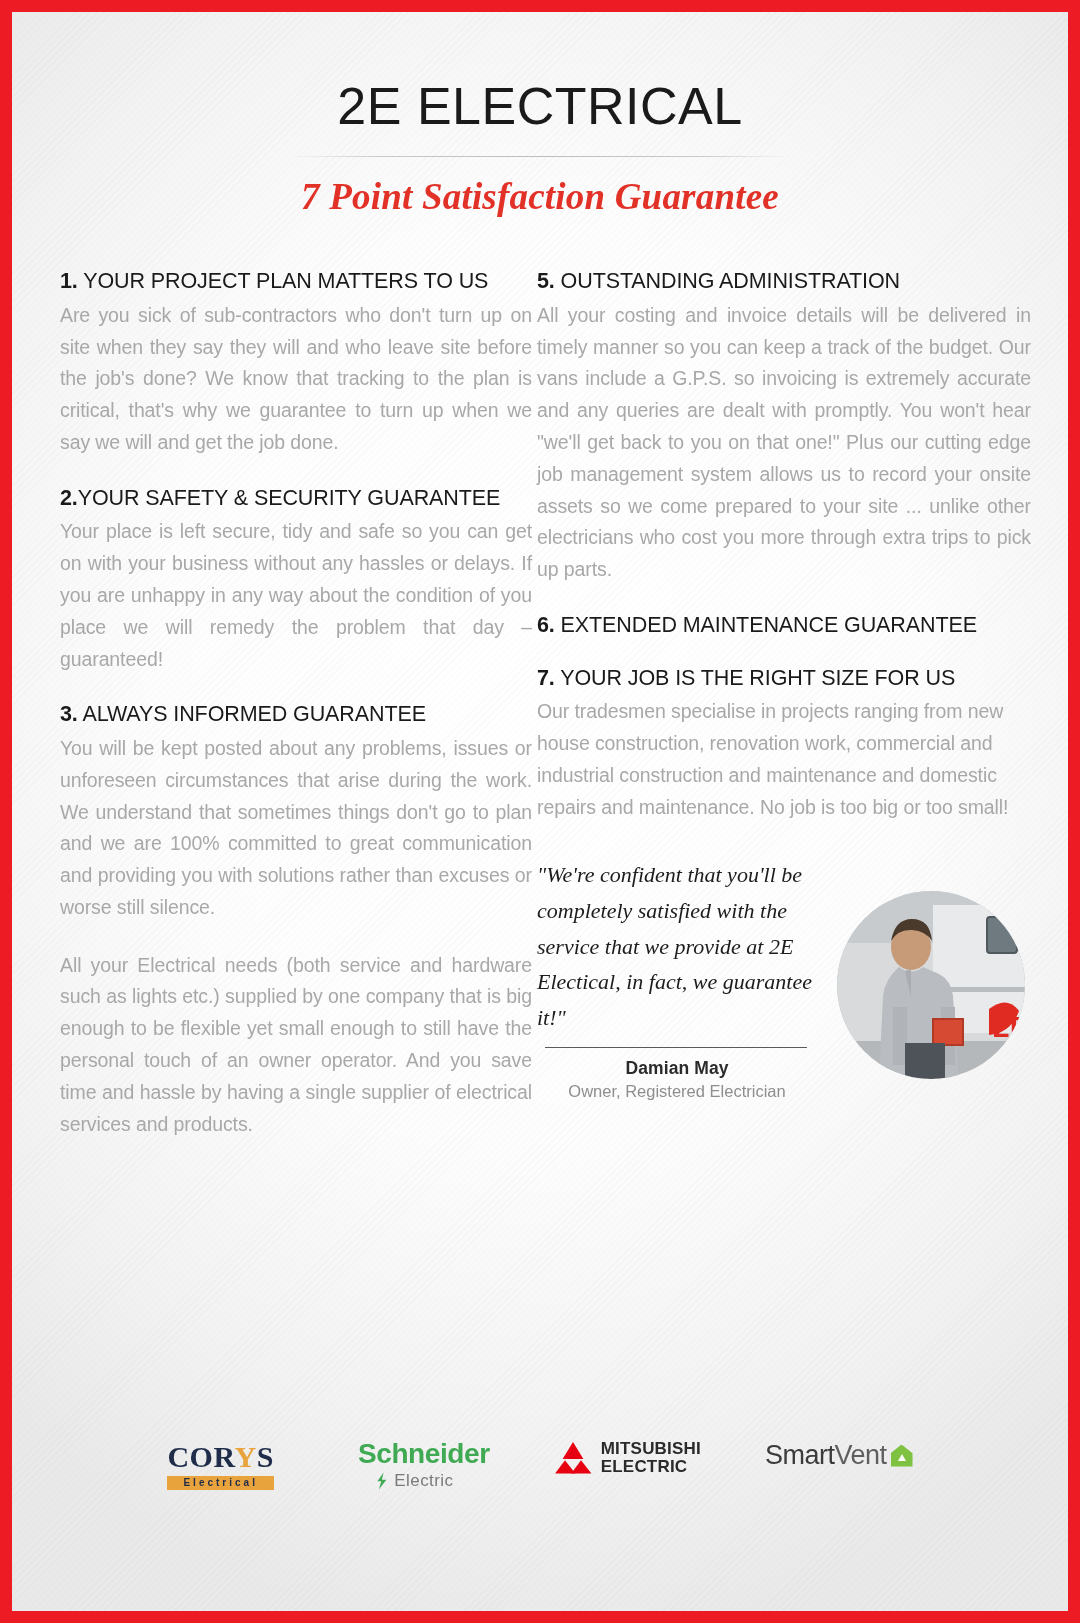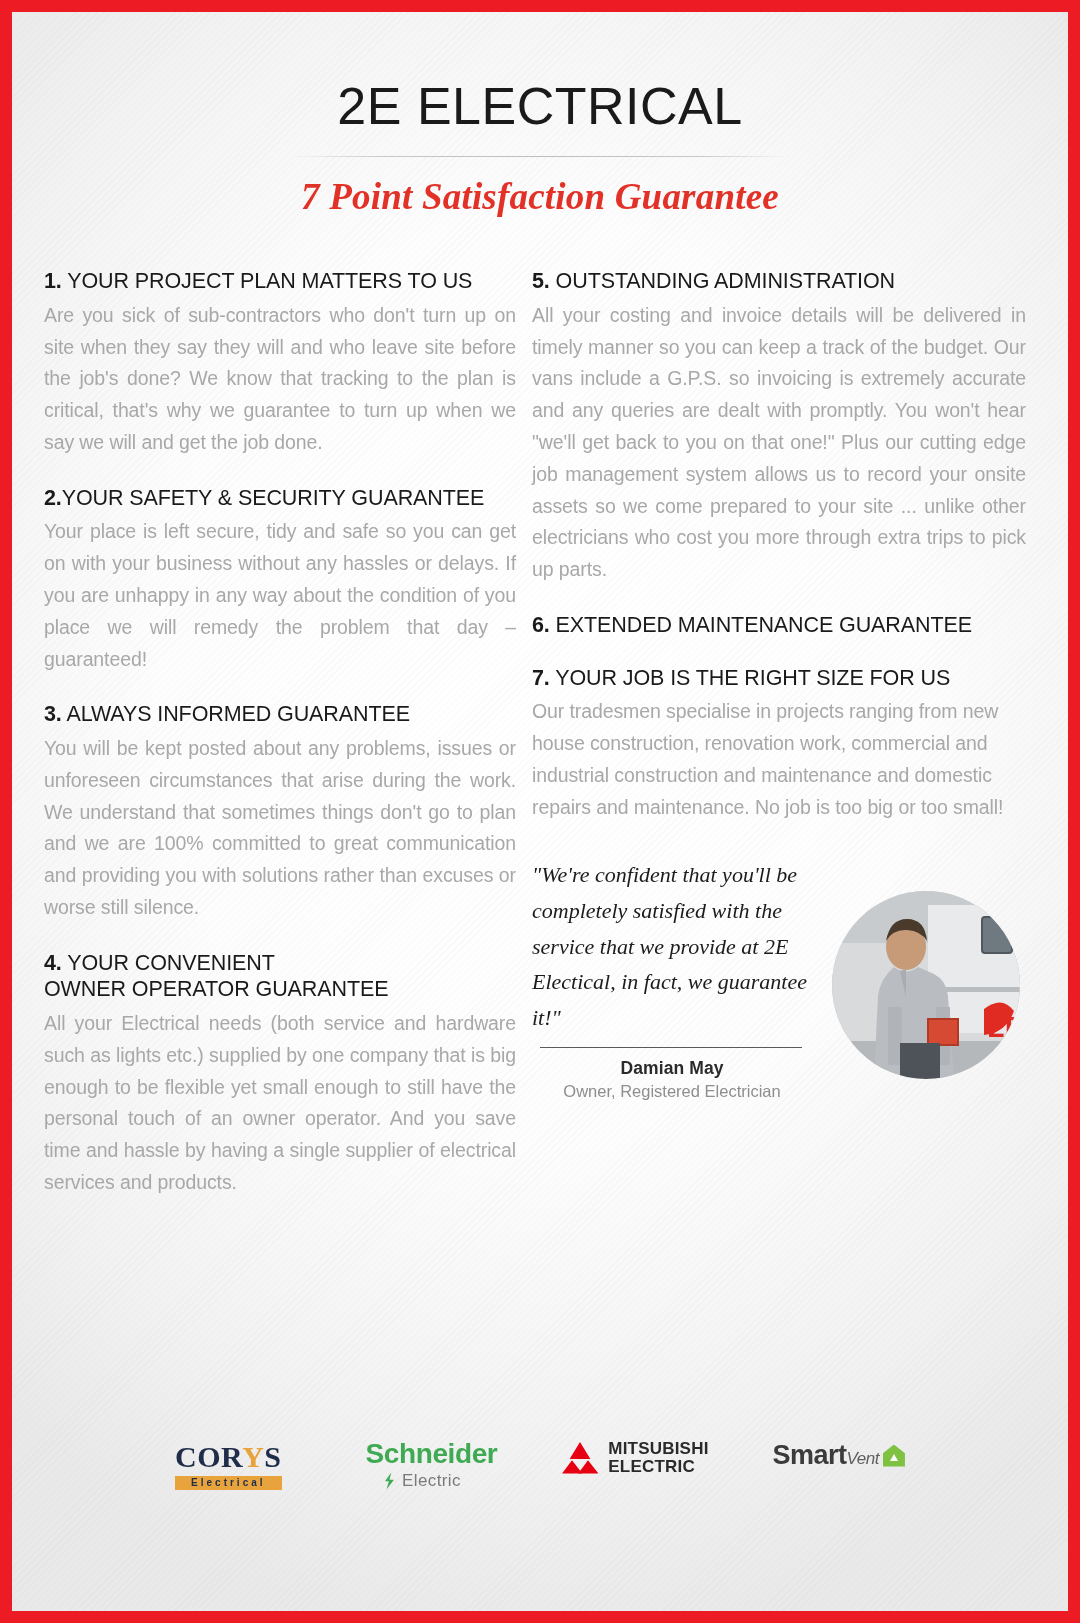--- a/index.html
+++ b/index.html
@@ -53,22 +53,22 @@
     font-weight: 700;
     font-size: 37px;
     color: #e23127;
     letter-spacing: 0.2px;
   }
 
   
   .columns {
     display: flex;
     margin-top: 50px;
-    padding: 0 36px 0 32px;
-    gap: 16px;
+    padding: 0 36px 0 48px;
+    gap: 5px;
   }
   .col { width: 472px; }
   .col-right { width: 494px; }
 
   .section { margin-bottom: 26px; }
 
   h2.sec-head {
     font-size: 21.5px;
     font-weight: 400;
     color: #1a1a1a;
@@ -205,30 +205,29 @@
     font-weight: 700;
     color: #2a2a2a;
     line-height: 1.08;
     letter-spacing: 0.2px;
   }
 
   
   .smartvent { display: flex; align-items: baseline; }
   .sv-smart {
     font-size: 27px;
-    font-weight: 700;
+    font-weight: 400;
     color: #3b3b3b;
     letter-spacing: -0.5px;
   }
   .sv-vent {
-    font-size: 17px;
+    font-size: 27px;
     font-weight: 400;
     color: #5f5f5f;
     letter-spacing: -0.5px;
-    font-style: italic;
   }
   .sv-house {
     display: inline-block;
     width: 22px; height: 22px;
     margin-left: 4px;
     background: #7fc241;
     clip-path: polygon(50% 0, 100% 40%, 100% 100%, 0 100%, 0 40%);
     position: relative;
     align-self: center;
   }
@@ -267,21 +266,20 @@
         <h2 class="sec-head"><span class="num">2.</span><span>YOUR SAFETY &amp; SECURITY GUARANTEE</span></h2>
         <p class="sec-body">Your place is left secure, tidy and safe so you can get on with your business without any hassles or delays. If you are unhappy in any way about the condition of you place we will remedy the problem that day – guaranteed!</p>
       </div>
 
       <div class="section">
         <h2 class="sec-head"><span class="num">3.</span><span> ALWAYS INFORMED GUARANTEE</span></h2>
         <p class="sec-body">You will be kept posted about any problems, issues or unforeseen circumstances that arise during the work. We understand that sometimes things don't go to plan and we are 100% committed to great communication and providing you with solutions rather than excuses or worse still silence.</p>
       </div>
 
       <div class="section">
-        <h2 class="sec-head"><span class="num">4.</span><span> YOUR CONVENIENT</span><br><span>OWNER OPERATOR GUARANTEE</span></h2>
         <p class="sec-body">All your Electrical needs (both service and hardware such as lights etc.) supplied by one company that is big enough to be flexible yet small enough to still have the personal touch of an owner operator. And you save time and hassle by having a single supplier of electrical services and products.</p>
       </div>
 
     </div>
 
     <div class="col col-right">
 
       <div class="section">
         <h2 class="sec-head"><span class="num">5.</span><span> OUTSTANDING ADMINISTRATION</span></h2>
         <p class="sec-body">All your costing and invoice details will be delivered in timely manner so you can keep a track of the budget. Our vans include a G.P.S. so invoicing is extremely accurate and any queries are dealt with promptly. You won't hear "we'll get back to you on that one!" Plus our cutting edge job management system allows us to record your onsite assets so we come prepared to your site ... unlike other electricians who cost you more through extra trips to pick up parts.</p>

